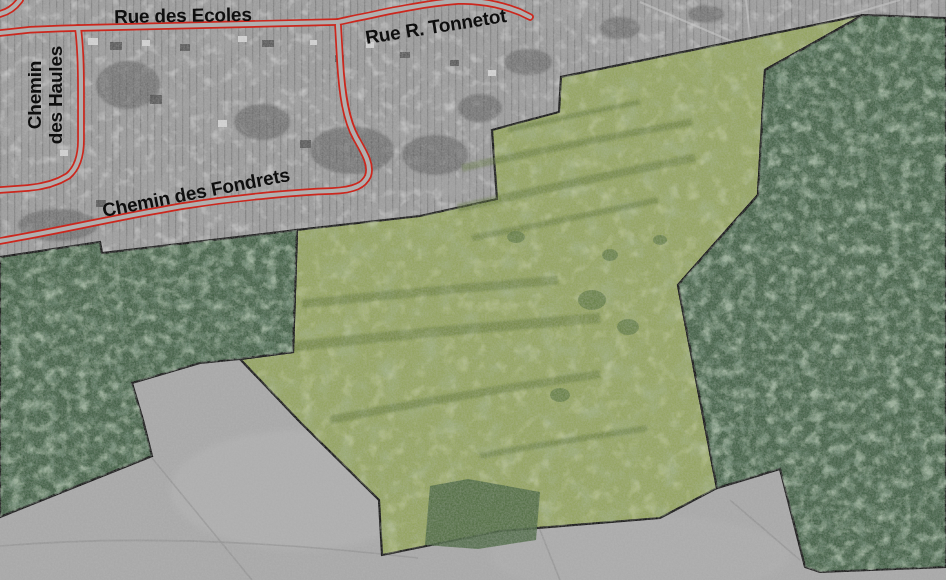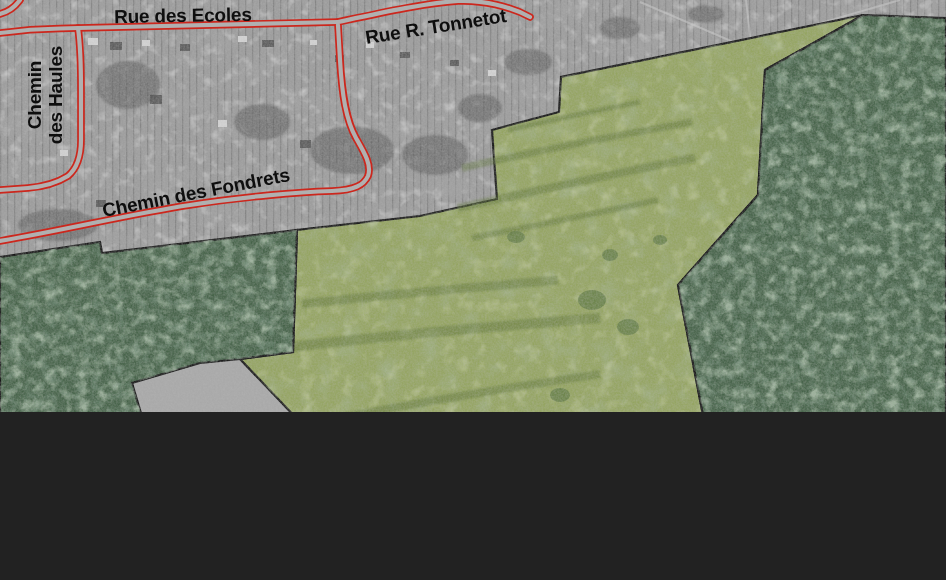--- a/index.html
+++ b/index.html
@@ -1,16 +1,16 @@
 <!DOCTYPE html>
 <html><head>
 <meta charset="utf-8">
 <style>
   html,body{margin:0;padding:0;background:#222;}
-  #stage{position:relative;width:946px;height:412px;overflow:hidden;background:#fde047;
+  #stage{position:relative;width:946px;height:580px;overflow:hidden;background:#fde047;
          font-family:"Liberation Sans", sans-serif;}
   svg{display:block}
   .road-label{font-weight:bold;font-size:19px;letter-spacing:-0.2px;}
   .parcel{stroke:#161616;stroke-width:2.2;stroke-linejoin:miter;}
   .noborder{stroke:none;}
   .redline{fill:none;stroke-width:7.6;stroke-linecap:round;stroke-linejoin:round;}
   .greyline{fill:none;stroke-width:4.2;stroke-linecap:round;stroke-linejoin:round;}
   .streak{fill:none;stroke:#5a7038;opacity:.45;}
   .vtrack{fill:none;stroke:#d2d2d2;opacity:.5;stroke-width:2;}
   .ftrack{fill:none;stroke:#868686;opacity:.45;stroke-width:1.6;}

